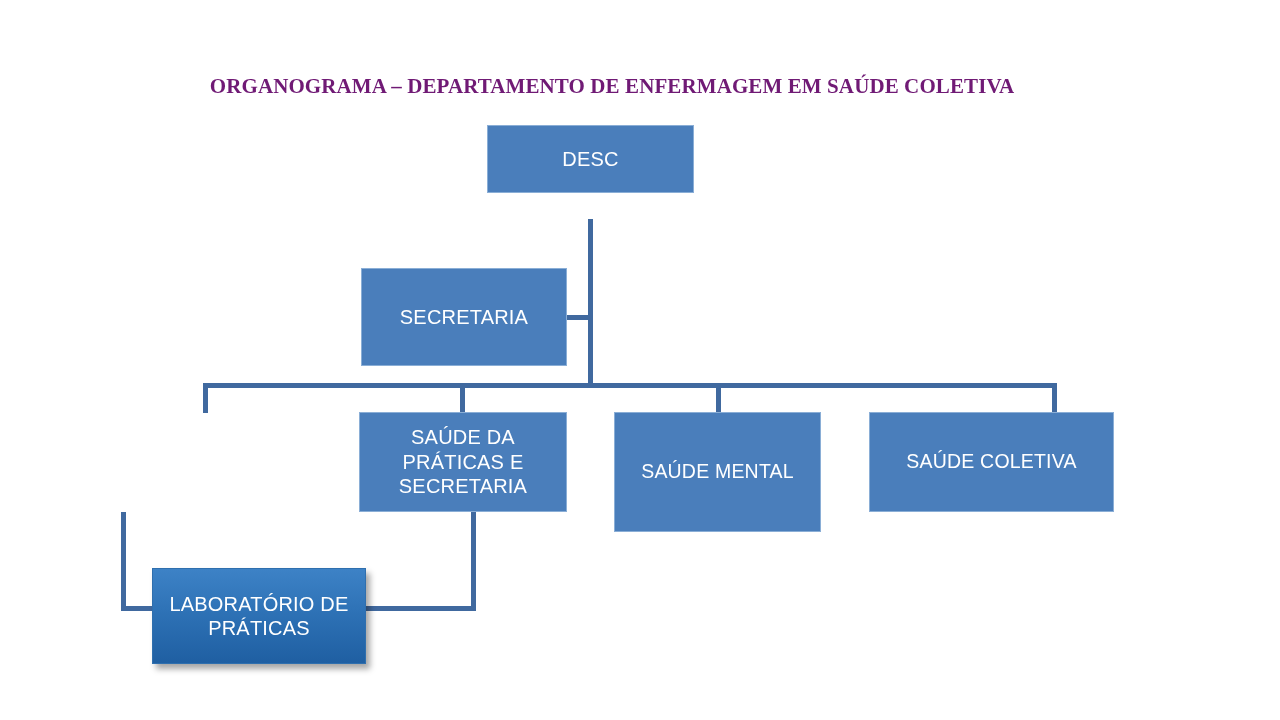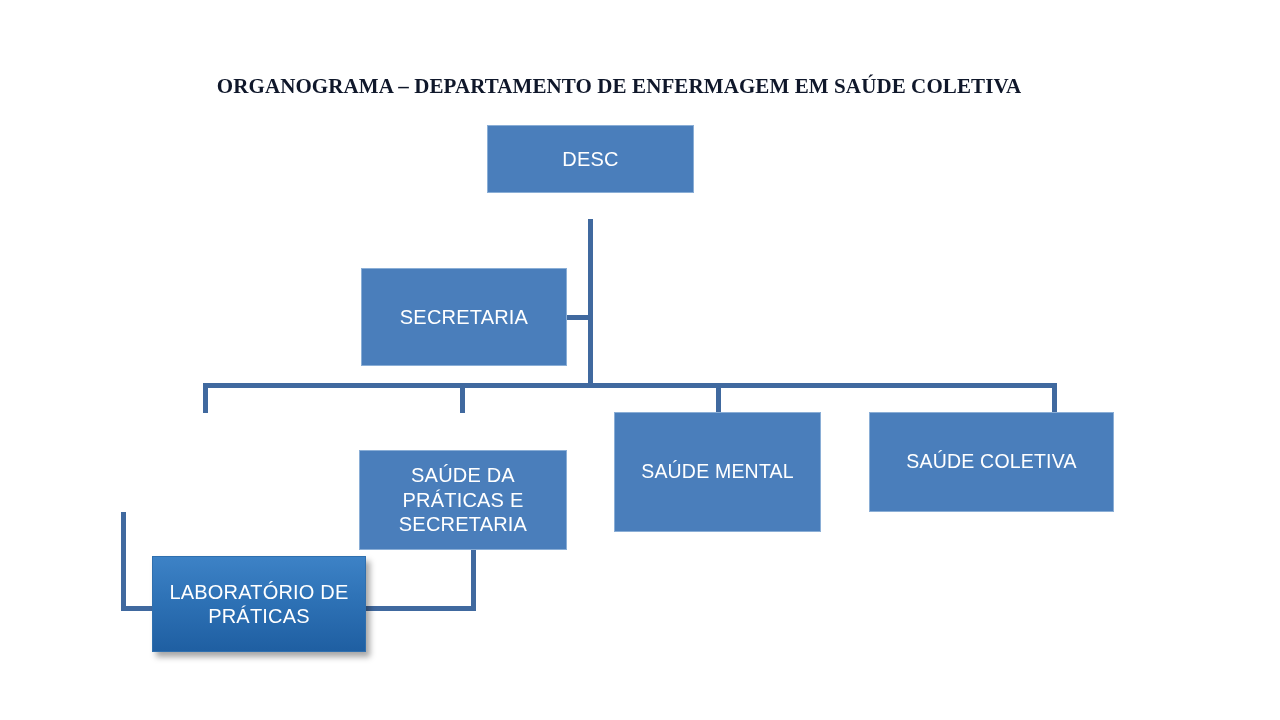--- a/index.html
+++ b/index.html
@@ -14,29 +14,29 @@
     overflow: hidden;
   }
   #canvas {
     position: relative;
     width: 1280px;
     height: 720px;
     background: #ffffff;
   }
   .title {
     position: absolute;
-    left: 15px;
+    left: 8px;
     top: 74px;
     width: 1208px;
     text-align: center;
     font-family: "Liberation Serif", serif;
     font-weight: bold;
     font-size: 21px;
     letter-spacing: 0.1px;
-    color: #0f172a;
+    color: #701a75;
     white-space: nowrap;
   }
   
   .line {
     position: absolute;
     background: #40699f;
   }
   .line.v { width: 5px; }
   .line.h { height: 5px; }
   
@@ -55,20 +55,21 @@
     letter-spacing: 0.2px;
     font-weight: 400;
     padding: 2px 6px;
   }
   .box .label { display: block; width: 100%; }
   .box.lab {
     background: linear-gradient(to bottom, #3d82c6 0%, #2e72b6 45%, #1f5fa2 100%);
     border: 1px solid #2f6fae;
     box-shadow: 4px 5px 6px rgba(0,0,0,0.35);
     font-size: 20px;
+    margin-top: 12px;
   }
   .box.small { font-size: 19.5px; }
 </style>
 </head>
 <body>
 
 <div id="canvas">
 
   <div class="title">ORGANOGRAMA – DEPARTAMENTO DE ENFERMAGEM EM SAÚDE COLETIVA</div>
 
@@ -90,21 +91,21 @@
 
   <div class="box" style="left:487px; top:125px; width:207px; height:68px;">
     <span class="label">DESC</span>
   </div>
 
   <div class="box" style="left:361px; top:268px; width:206px; height:98px;">
     <span class="label">SECRETARIA</span>
   </div>
 
 
-  <div class="box" style="left:359px; top:412px; width:208px; height:100px;margin-top:38px;">
+  <div class="box" style="left:359px; top:412px; width:208px; height:100px;">
     <span class="label">
       <span>SAÚDE DA</span><br>
       <span>PRÁTICAS E</span><br>
       <span>SECRETARIA</span>
     </span>
   </div>
 
   <div class="box small" style="left:614px; top:412px; width:207px; height:120px;">
     <span class="label">SAÚDE MENTAL</span>
   </div>

